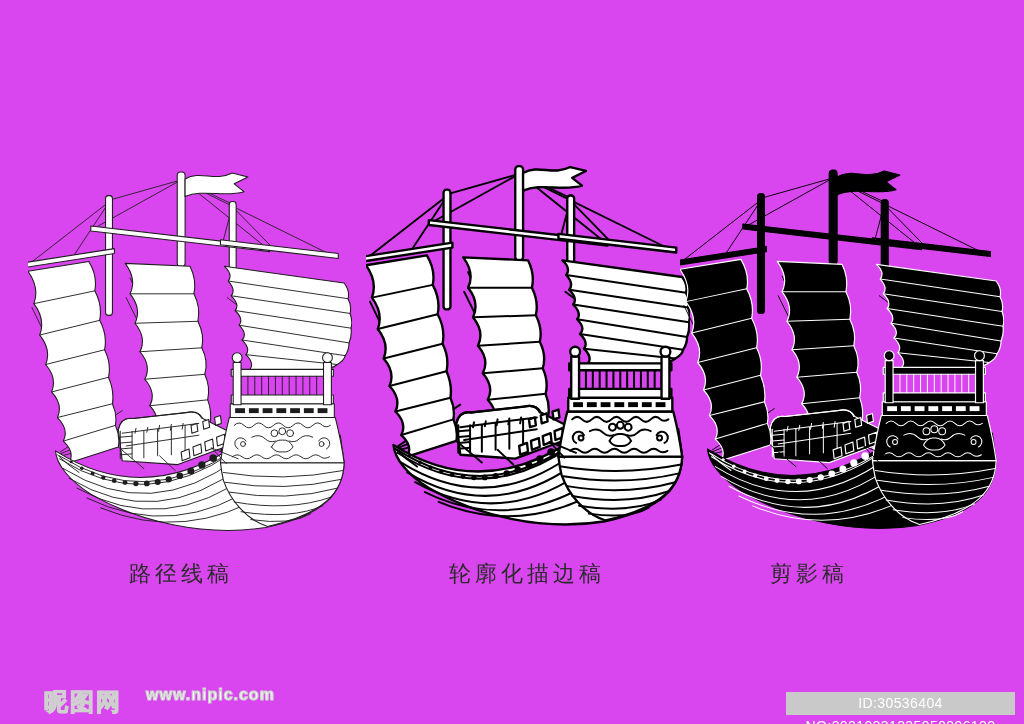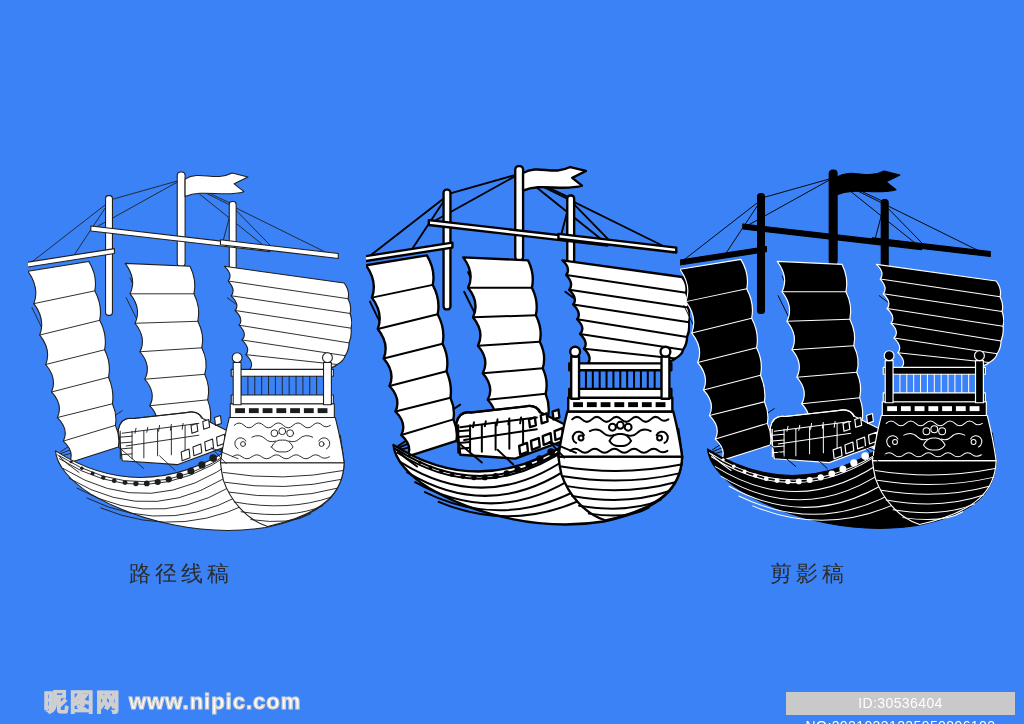--- a/index.html
+++ b/index.html
@@ -1,36 +1,36 @@
 <!DOCTYPE html>
 <html><head>
 <meta charset="utf-8">
 <style>
   html,body{margin:0;padding:0;background:#fff;}
-  .canvas{position:relative;width:1024px;height:724px;background:#3b82f6;overflow:hidden;
+  .canvas{position:relative;width:1024px;height:724px;background:#d946ef;overflow:hidden;
           font-family:"Liberation Sans","DejaVu Sans",sans-serif;}
   .ship{position:absolute;}
   .ship svg{width:100%;height:100%;display:block;overflow:visible;}
   
   .v-thin  {--fill:#ffffff; --edge:#1d1d1d; --rig:#1d1d1d; --detail:#1d1d1d; --sw:1.1;}
   .v-thick {--fill:#ffffff; --edge:#000000; --rig:#000000; --detail:#000000; --sw:2.4;}
   .v-sil   {--fill:#000000; --edge:#ffffff; --rig:#000000; --detail:#ffffff; --sw:1.2;}
   .f  {fill:var(--fill);stroke:var(--rig);stroke-width:var(--sw);stroke-linejoin:round;}
   .fe {fill:var(--fill);stroke:var(--edge);stroke-width:var(--sw);stroke-linejoin:round;}
   .d  {fill:none;stroke:var(--edge);stroke-width:calc(var(--sw)*0.85);stroke-linecap:round;}
   .r  {fill:none;stroke:var(--rig);stroke-width:calc(var(--sw)*0.8);stroke-linecap:round;}
   .dot{fill:var(--detail);stroke:none;}
   .caption{position:absolute;transform:translateX(-50%);white-space:nowrap;
            font-family:"Liberation Serif","DejaVu Serif",serif;
            font-size:22px;letter-spacing:4px;color:#2b2b2b;}
-  .watermark{position:absolute;left:44px;top:686px;display:flex;align-items:center;gap:7px;
+  .watermark{position:absolute;left:44px;top:686px;display:flex;align-items:flex-start;gap:24px;
              font-weight:bold;color:#fdfdfd;-webkit-text-stroke:1.2px #cfcfcf;
              text-shadow:0 0 1px #e0e0e0;}
   .watermark .logo{font-size:24px;letter-spacing:2px;}
-  .watermark .url{font-size:22px;letter-spacing:1px;}
+  .watermark .url{font-size:16px;letter-spacing:1px;}
   .id-badge{position:absolute;left:786px;top:692px;width:229px;height:23px;
             background:#c9c9c9;color:#ffffff;font-size:14px;line-height:23px;
             text-align:center;letter-spacing:0.4px;}
 </style>
 </head>
 <body>
 
 <div class="canvas">
 
   <svg width="0" height="0" style="position:absolute" aria-hidden="true">
@@ -234,20 +234,21 @@
       </svg>
   </figure>
 
   <figure class="ship v-sil" style="left:680px;top:166px;width:324px;height:393px;margin:0">
     <svg viewBox="0 0 330 400" xmlns="http://www.w3.org/2000/svg">
         <use href="#junk"></use>
       </svg>
   </figure>
 
   <div class="caption" style="left:181px;top:559px">路径线稿</div>
+  <div class="caption" style="left:527px;top:559px">轮廓化描边稿</div>
   <div class="caption" style="left:809px;top:559px">剪影稿</div>
 
   <div class="watermark">
     <span class="logo">昵图网</span>
     <span class="url">www.nipic.com</span>
   </div>
 
   <div class="id-badge">ID:30536404 NO:20210331235950896102</div>
 
 </div>

